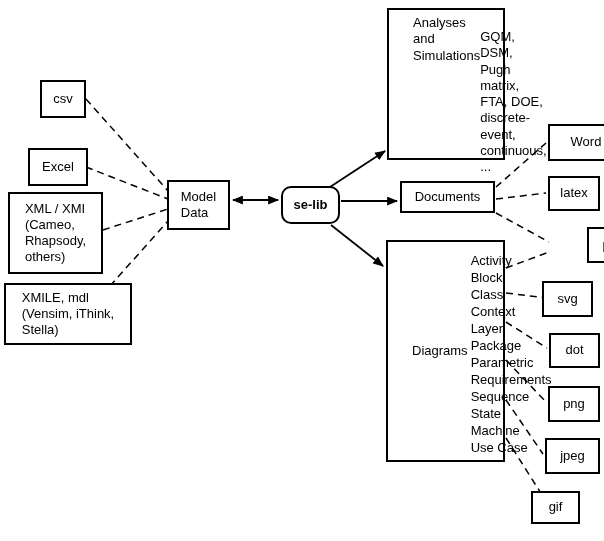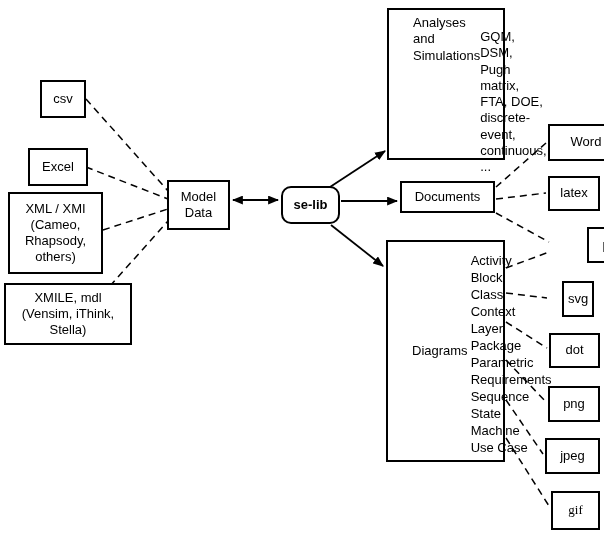--- a/index.html
+++ b/index.html
@@ -18,21 +18,20 @@
     width: 604px; height: 541px;
   }
   .node {
     position: absolute;
     box-sizing: border-box;
     border: 2px solid #000000;
     background: #ffffff;
     display: flex;
     align-items: center;
     justify-content: center;
-    text-align: center;
     font-size: 13px;
     line-height: 1.25;
     white-space: pre-line;
     padding: 8px;
   }
   .node.rounded {
     border-radius: 10px;
     font-weight: bold;
   }
   .node.panel {
@@ -121,19 +120,19 @@
 Parametric
 Requirements
 Sequence
 State Machine
 Use Case</div>
   </div>
 
   <div class="node" style="left:548px; top:124px; width:76px; height:37px;">Word</div>
   <div class="node" style="left:548px; top:176px; width:52px; height:35px;">latex</div>
   <div class="node" style="left:551px; top:227px; width:49px; height:36px;margin-left:36px;">pdf</div>
-  <div class="node" style="left:562px; top:281px; width:32px; height:36px;">svg</div>
+  <div class="node" style="left:542px; top:281px; width:51px; height:36px;">svg</div>
   <div class="node" style="left:549px; top:333px; width:51px; height:35px;">dot</div>
   <div class="node" style="left:548px; top:386px; width:52px; height:36px;">png</div>
   <div class="node" style="left:545px; top:438px; width:55px; height:36px;">jpeg</div>
-  <div class="node" style="left:551px; top:491px; width:49px; height:39px;font-family:Liberation Serif, serif;">gif</div>
+  <div class="node" style="left:531px; top:491px; width:49px; height:33px;">gif</div>
 
 </div>
 
 </body></html>

